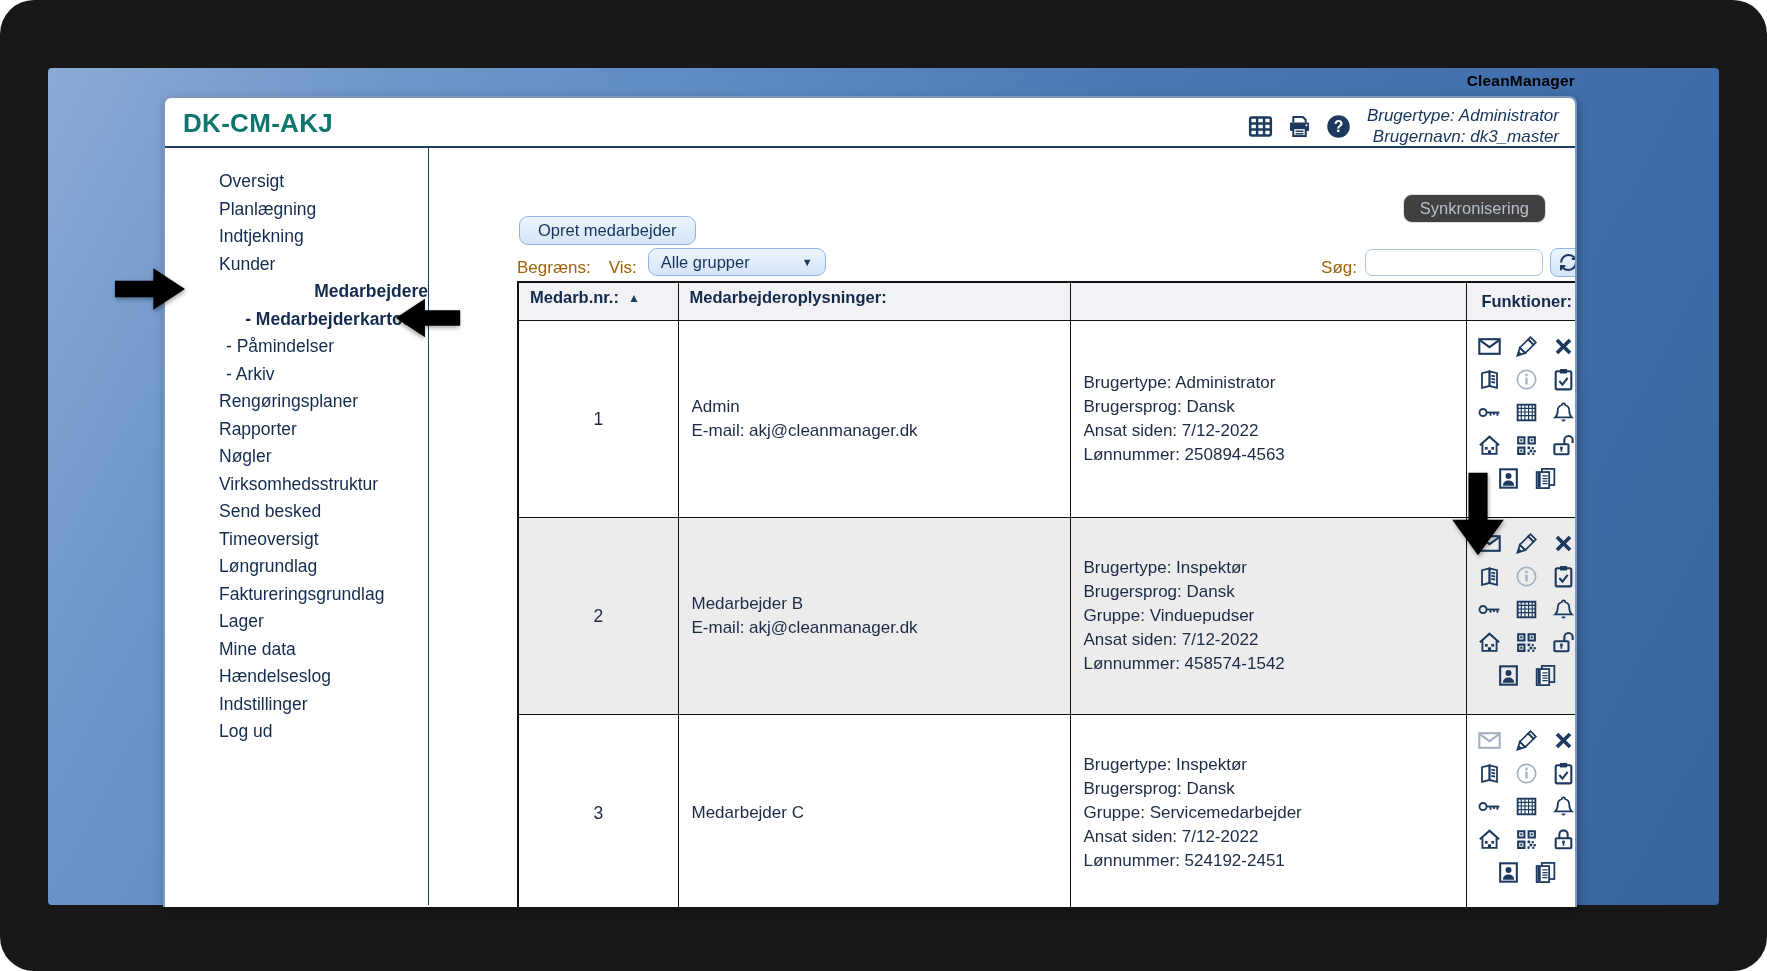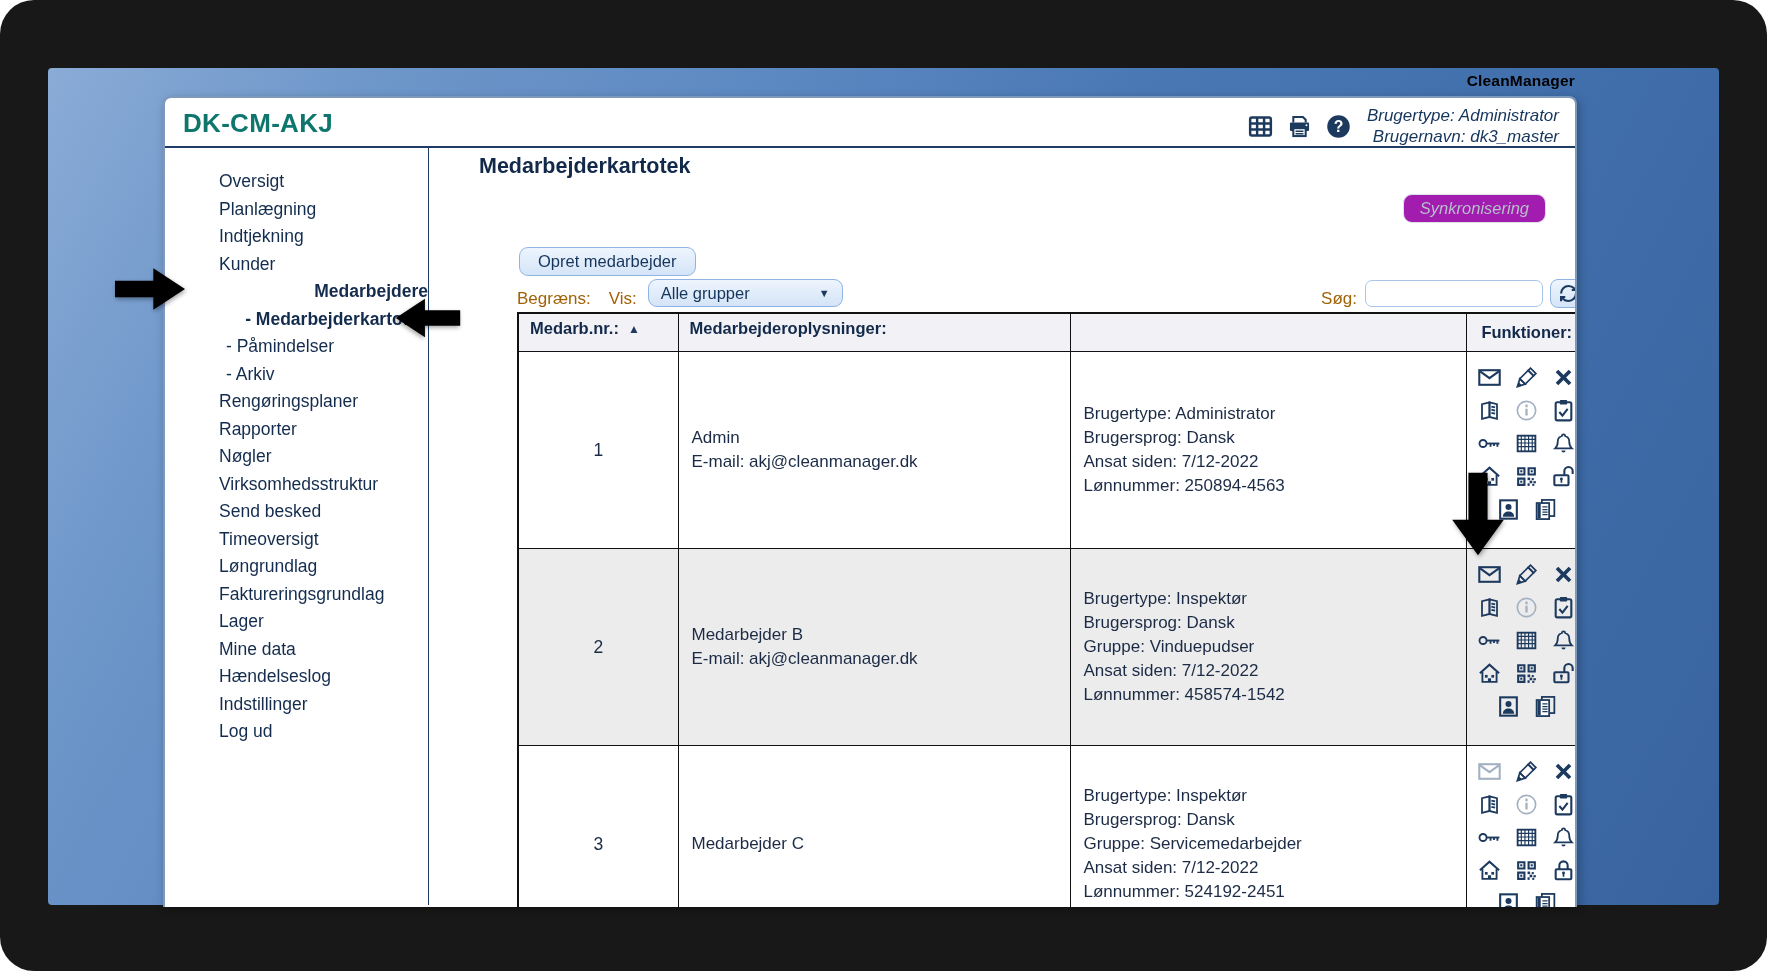--- a/index.html
+++ b/index.html
@@ -27,34 +27,34 @@
   .nav-item{font-size:17.5px;line-height:27.5px;color:#132c4e;white-space:nowrap;cursor:pointer;}
   .nav-item.bold{font-weight:bold;text-align:right;}
   .nav-item.sub{padding-left:7px;}
 
   .content{position:relative;flex:1;}
   .page-title{font-size:21.5px;font-weight:bold;color:#12294a;margin:6px 0 0 50px;line-height:25px;}
   .btn{box-sizing:border-box;display:inline-flex;align-items:center;justify-content:center;
        background:linear-gradient(#eef5fd,#d4e4f7);border:1px solid #8fb4e3;border-radius:9px;
        color:#16355c;font-size:16.5px;font-family:inherit;cursor:pointer;}
   .sync-btn{position:absolute;top:46px;right:43px;height:29px;padding:0 16px;
-            background:#a21caf;border:1px solid #dde3ea;color:#b6bfca;cursor:default;font-style:italic;}
+            background:#404040;border:1px solid #dde3ea;color:#b6bfca;cursor:default;}
   .create-btn{height:29px;padding:0 18px;margin:68px 0 0 90px;}
 
   .filter-row{display:flex;align-items:center;height:28px;margin:3px 0 0 88px;width:1070px;}
   .f-label{font-size:17px;color:#a16207;margin-top:12px;}
   .segments{display:inline-flex;height:28px;box-sizing:border-box;border:1px solid #9dbce4;border-radius:9px;
             overflow:hidden;background:#dce9f8;margin-left:9px;}
   .segment{border:none;border-left:1px solid #aec6e8;background:linear-gradient(#e9f1fb,#d7e6f8);
            font-family:inherit;font-size:16.5px;color:#16355c;padding:0 15px;cursor:pointer;}
   .segment:first-child{border-left:none;}
   .segment.active{background:#7fa3d9;}
   .vis-label{margin-left:18px;}
   .dropdown{display:inline-flex;align-items:center;justify-content:space-between;box-sizing:border-box;
-            width:195px;height:28px;padding:0 12px;margin-left:11px;cursor:pointer;}
+            width:178px;height:28px;padding:0 12px;margin-left:11px;cursor:pointer;}
   .caret{font-size:11px;color:#1d3a5e;}
   .search-label{margin-left:auto;}
   .search-input{box-sizing:border-box;width:178px;height:27px;margin-left:8px;border:1.5px solid #a9c6ea;
                 border-radius:7px;font-family:inherit;font-size:15px;padding:0 8px;color:#16355c;outline:none;}
   .refresh-btn{width:37px;height:29px;margin-left:7px;border-radius:8px;}
   .refresh-btn svg{width:21px;height:21px;color:#1d3a5e;}
 
   table.emp{border-collapse:collapse;margin:5px 0 0 88px;table-layout:fixed;width:1070px;}
   table.emp th,table.emp td{border:1.5px solid #111;box-sizing:border-box;}
   table.emp{border:2px solid #111;}
@@ -253,21 +253,20 @@
           <div class="nav-item">Løngrundlag</div>
           <div class="nav-item">Faktureringsgrundlag</div>
           <div class="nav-item">Lager</div>
           <div class="nav-item">Mine data</div>
           <div class="nav-item">Hændelseslog</div>
           <div class="nav-item">Indstillinger</div>
           <div class="nav-item">Log ud</div>
         </nav>
 
       <div class="content">
-        <div class="page-title">Medarbejderkartotek</div>
         <button class="btn sync-btn" disabled="">Synkronisering</button>
         <button class="btn create-btn">Opret medarbejder</button>
 
         <div class="filter-row">
           <span class="f-label">Begræns:</span>
           <span class="f-label vis-label">Vis:</span>
           <span class="btn dropdown">
             <span>Alle grupper</span>
             <span class="caret">▼</span>
           </span>

